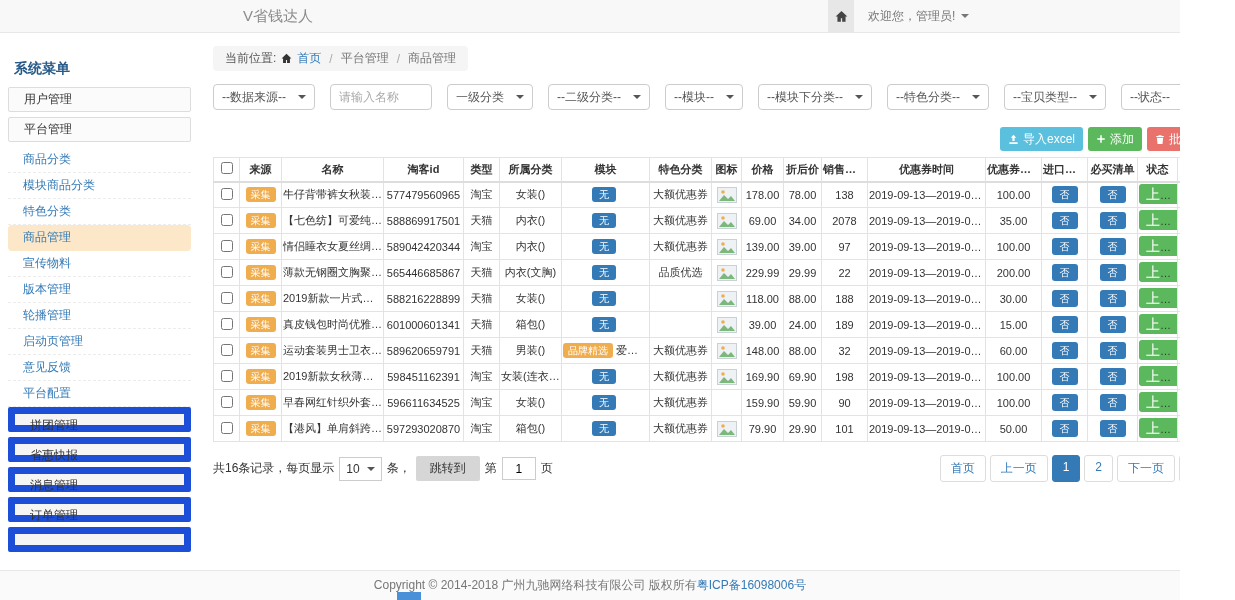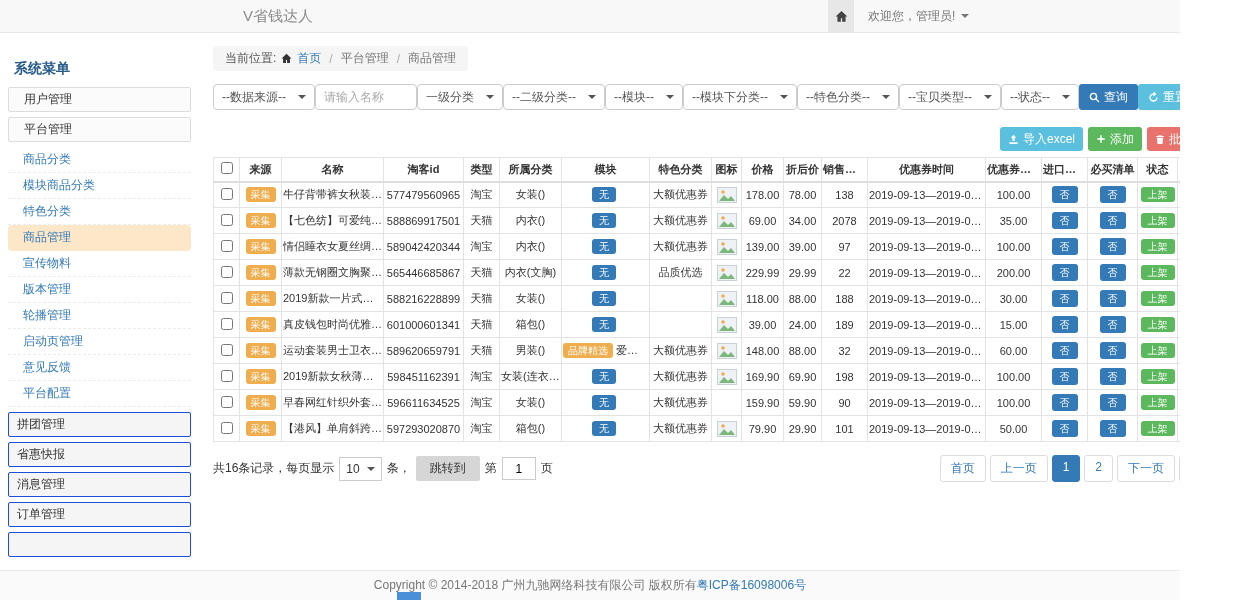--- a/index.html
+++ b/index.html
@@ -11,34 +11,34 @@
   .brand { position:absolute; left:243px; top:0; line-height:32px; font-size:15px; color:#8b8b8b; }
   .top-right { position:absolute; left:828px; top:0; height:32px; display:flex; align-items:stretch;text-align:center; }
   .home-box { width:26px; background:#e7e7e7; display:flex; align-items:center; justify-content:center; color:#444; cursor:pointer; }
   .welcome { display:flex; align-items:center; gap:6px; padding-left:14px; color:#777; cursor:pointer; }
   .caret-down { width:0; height:0; border-left:4px solid transparent; border-right:4px solid transparent; border-top:4px solid #777; display:inline-block; }
 
   
   .sidebar { position:absolute; left:8px; top:57px; width:183px; z-index:1; }
   .sidebar-title { color:#265a88; font-weight:bold; font-size:14px; padding:3px 8px 9px 6px; }
   .side-top-item { height:25px; line-height:23px; border:1px solid #ddd; background:#fbfbfb; padding-left:15px; margin-bottom:5px; border-radius:2px; color:#333; cursor:pointer; }
-  .side-sub { margin-bottom:5px; }
+  .side-sub { }
   .side-sub-item { height:26px; line-height:25px; padding-left:15px; color:#337ab7; border-bottom:1px dashed #ececec; cursor:pointer; }
   .side-sub-item.active { background:#fce8c8; border-radius:4px; border-bottom-color:transparent; }
-  .side-bottom-item { height:25px; line-height:23px; border:1px solid #1d4ed8; background:#f5f5f5; padding-left:8px; margin-bottom:5px; border-radius:2px; color:#333; cursor:pointer; }
+  .side-bottom-item { height:25px; line-height:23px; border:7px solid #1d4ed8; background:#f5f5f5; padding-left:15px; margin-bottom:5px; border-radius:2px; color:#333; cursor:pointer; }
 
   
   .main { position:absolute; left:213px; top:46px; width:1012px; z-index:2; }
   .breadcrumb { display:inline-flex; align-items:center; gap:5px; background:#f5f5f5; border-radius:4px; padding:4px 12px; color:#555; }
   .breadcrumb .home-ic { color:#333; display:inline-flex; }
   .breadcrumb .home-link { color:#337ab7; cursor:pointer; }
   .breadcrumb .sep { color:#aaa; padding:0 3px; }
   .breadcrumb .crumb { color:#777; }
 
-  .filters { display:flex; align-items:center; gap:0; margin-top:13px; flex-wrap:nowrap; }
+  .filters { display:flex; align-items:center; gap:15px; margin-top:13px; flex-wrap:nowrap; }
   .repeat-inline { display:contents; }
   .sel { height:26px; border:1px solid #ccc; border-radius:4px; background:#fff; display:inline-flex; align-items:center; gap:12px; padding:0 8px; color:#555; cursor:pointer; white-space:nowrap; }
   .sel .caret-down { border-top-color:#555; }
   .txt-input { height:26px; width:102px; border:1px solid #ccc; border-radius:4px; padding:0 8px; font-size:12px; color:#333; font-family:inherit; }
   .txt-input::placeholder { color:#aaa; }
 
   .btn { border:none; border-radius:3px; color:#fff; font-size:12px; height:26px; padding:0 10px; display:inline-flex; align-items:center; gap:4px; cursor:pointer; font-family:inherit; white-space:nowrap; }
   .btn-primary { background:#337ab7; }
   .btn-info { background:#5bc0de; }
   .btn-success { background:#5cb85c; }
@@ -49,21 +49,21 @@
   
   table.grid { width:100%; border-collapse:collapse; table-layout:fixed; margin-top:6px; font-size:11px; }
   .grid th, .grid td { border:1px solid #e3e3e3; text-align:center; padding:0 1px; height:26px; vertical-align:middle; overflow:hidden; white-space:nowrap; text-overflow:ellipsis; }
   .grid th { font-weight:bold; border-bottom:2px solid #ddd; height:24px; color:#333; }
   .grid th:last-child { color:#337ab7; }
   .grid input[type=checkbox] { width:12px; height:12px; margin:0; }
   .badge-orange { background:#f0ad4e; color:#fff; border-radius:3px; padding:2px 5px; font-size:10px; }
   .badge-blue { background:#337ab7; color:#fff; border-radius:3px; padding:2px 7px; font-size:10px; }
   .module-extra { margin-left:3px; }
   .tag-blue { background:#337ab7; color:#fff; border-radius:3px; padding:3px 8px; font-size:10px; cursor:pointer; }
-  .tag-green { background:#5cb85c; color:#fff; border-radius:3px; padding:2px 7px; font-size:10px; cursor:pointer; }
+  .tag-green { background:#5cb85c; color:#fff; border-radius:3px; padding:2px 7px; font-size:14px; cursor:pointer; }
   .op-btn { display:inline-flex; width:19px; height:18px; border-radius:3px; align-items:center; justify-content:center; margin:0 1px; cursor:pointer; vertical-align:middle; }
   .op-edit { background:#5cb85c; }
   .op-del { background:#d9534f; }
   .img-ph { display:inline-block; width:20px; height:16px; vertical-align:middle; }
 
   
   .pager-row { display:flex; justify-content:space-between; align-items:center; margin-top:13px; }
   .pager-left { display:flex; align-items:center; gap:5px; color:#333; }
   .mini-sel { border:1px solid #ccc; height:24px; display:inline-flex; align-items:center; gap:7px; padding:0 6px; background:#fff; cursor:pointer; }
   .mini-sel .caret-down { border-top-color:#555; }

